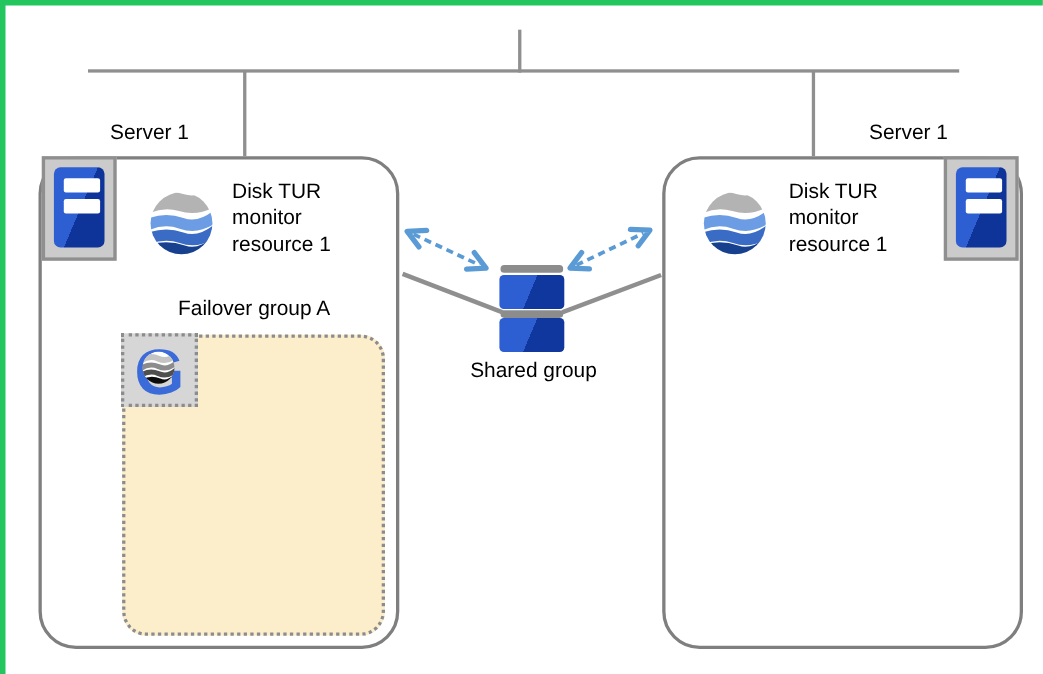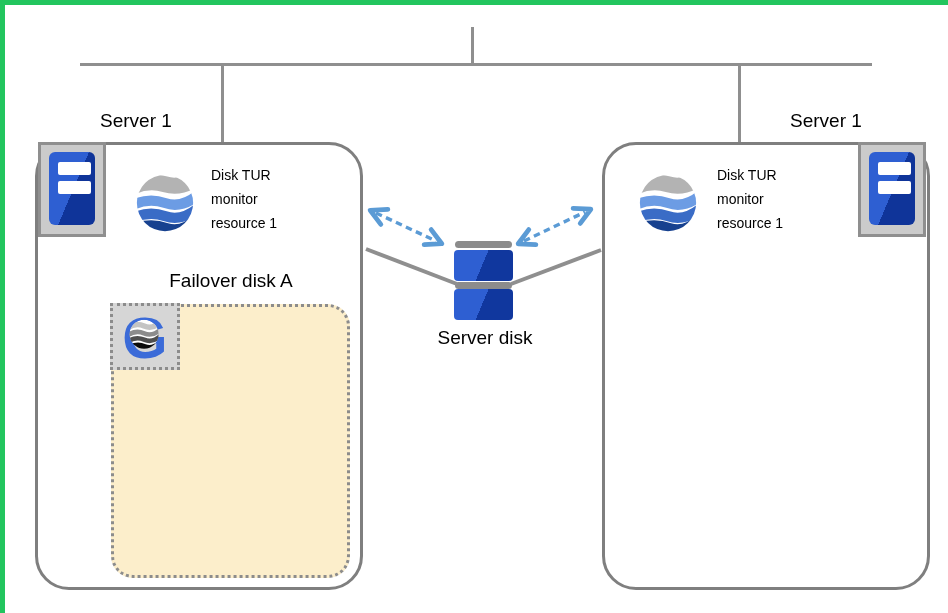--- a/index.html
+++ b/index.html
@@ -22,21 +22,21 @@
   .tower{
     position:absolute;left:8px;top:7px;right:8px;bottom:9px;
     background:linear-gradient(113deg,#2e5fd2 52%,#0f3499 52%);
     border-radius:6px;
   }
   .tower-bar{position:absolute;left:9px;width:33px;height:13px;background:#fff;border-radius:2px;}
   .tb1{top:10px;} .tb2{top:29px;}
   .monitor-icon{position:absolute;width:60px;height:60px;top:168px;}
   .monitor-text{
     position:absolute;top:158px;width:130px;
-    font-size:14px;line-height:24px;white-space:pre-line;
+    font-size:19px;line-height:24px;white-space:pre-line;
   }
   .group-box{
     position:absolute;left:106px;top:299px;width:233px;height:268px;
     background:#fceecb;border:3px dotted #8c8c8c;border-radius:22px;
   }
   .group-icon{
     position:absolute;left:105px;top:298px;width:64px;height:61px;
     background:#d6d6d6;border:3px dotted #8c8c8c;
   }
   .disk-bar{position:absolute;left:450px;width:57px;height:7px;background:#8c8c8c;border-radius:3.5px;}
@@ -108,21 +108,21 @@
     </svg>
   </div>
 
   <div class="monitor-text" style="left:206px;">Disk TUR
 monitor
 resource 1</div>
   <div class="monitor-text" style="left:712px;">Disk TUR
 monitor
 resource 1</div>
 
-  <div class="label center" style="left:111px;top:265px;width:230px;">Failover disk A</div>
+  <div class="label center" style="left:111px;top:265px;width:230px;">Failover group A</div>
   <div class="group-box"></div>
   <div class="group-icon">
     <svg width="64" height="61" viewBox="0 0 70 67">
       <text x="35" y="57" text-anchor="middle" font-family="Liberation Sans, sans-serif" font-size="64" font-weight="bold" fill="#3b6bd8">G</text>
       <defs>
           <clipPath id="gs">
             <circle cx="34" cy="31" r="16"></circle>
           </clipPath>
         </defs>
       <g clip-path="url(#gs)">
@@ -134,21 +134,21 @@
       </g>
     </svg>
   </div>
 
   <div>
     <div class="disk-bar" style="top:236px;"></div>
     <div class="disk-body" style="top:245px;"></div>
     <div class="disk-bar" style="top:277px;"></div>
     <div class="disk-body" style="top:284px;"></div>
   </div>
-  <div class="label center" style="left:418px;top:322px;width:124px;">Server disk</div>
+  <div class="label center" style="left:418px;top:322px;width:124px;">Shared group</div>
 
   <svg class="overlay" width="946" height="611" viewBox="0 0 946 611">
     <defs>
       <marker id="ah" viewBox="0 0 12 12" refX="7" refY="6" markerWidth="6.5" markerHeight="6.5" orient="auto-start-reverse">
         <path d="M2,1.5 L10.5,6 L2,10.5" fill="none" stroke="#5b9bd5" stroke-width="2.6" stroke-linecap="round" stroke-linejoin="round"></path>
       </marker>
     </defs>
     <line x1="361" y1="244" x2="452" y2="279" stroke="#8f8f8f" stroke-width="4"></line>
     <line x1="506" y1="279" x2="596" y2="245" stroke="#8f8f8f" stroke-width="4"></line>
     <line x1="371" y1="208" x2="431" y2="236" stroke="#5b9bd5" stroke-width="3.4" stroke-dasharray="6.5 4.5" marker-start="url(#ah)" marker-end="url(#ah)"></line>

